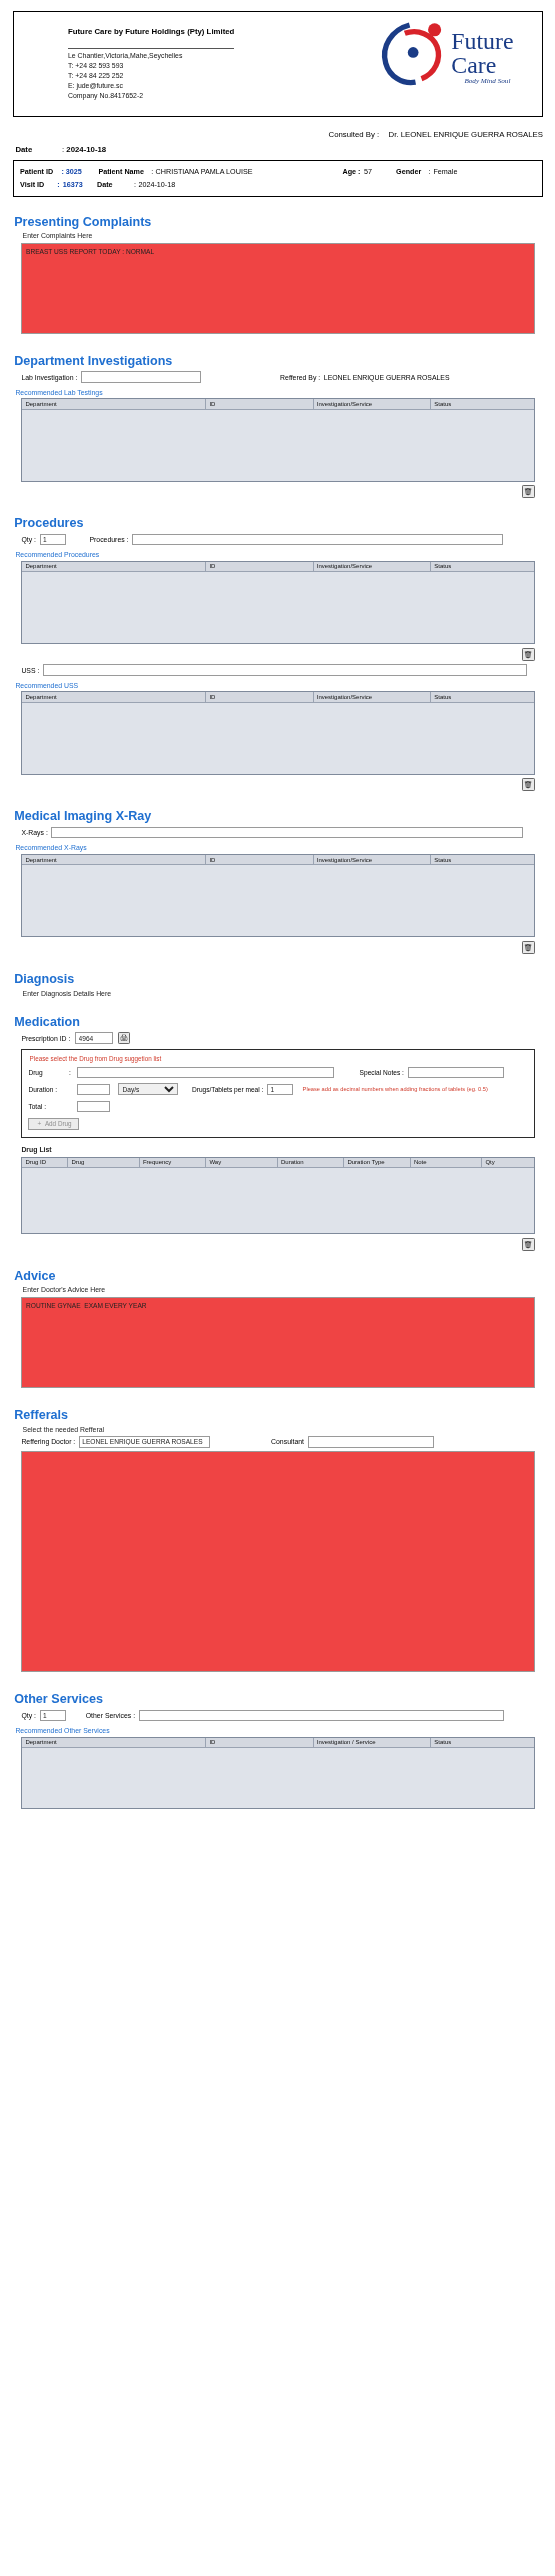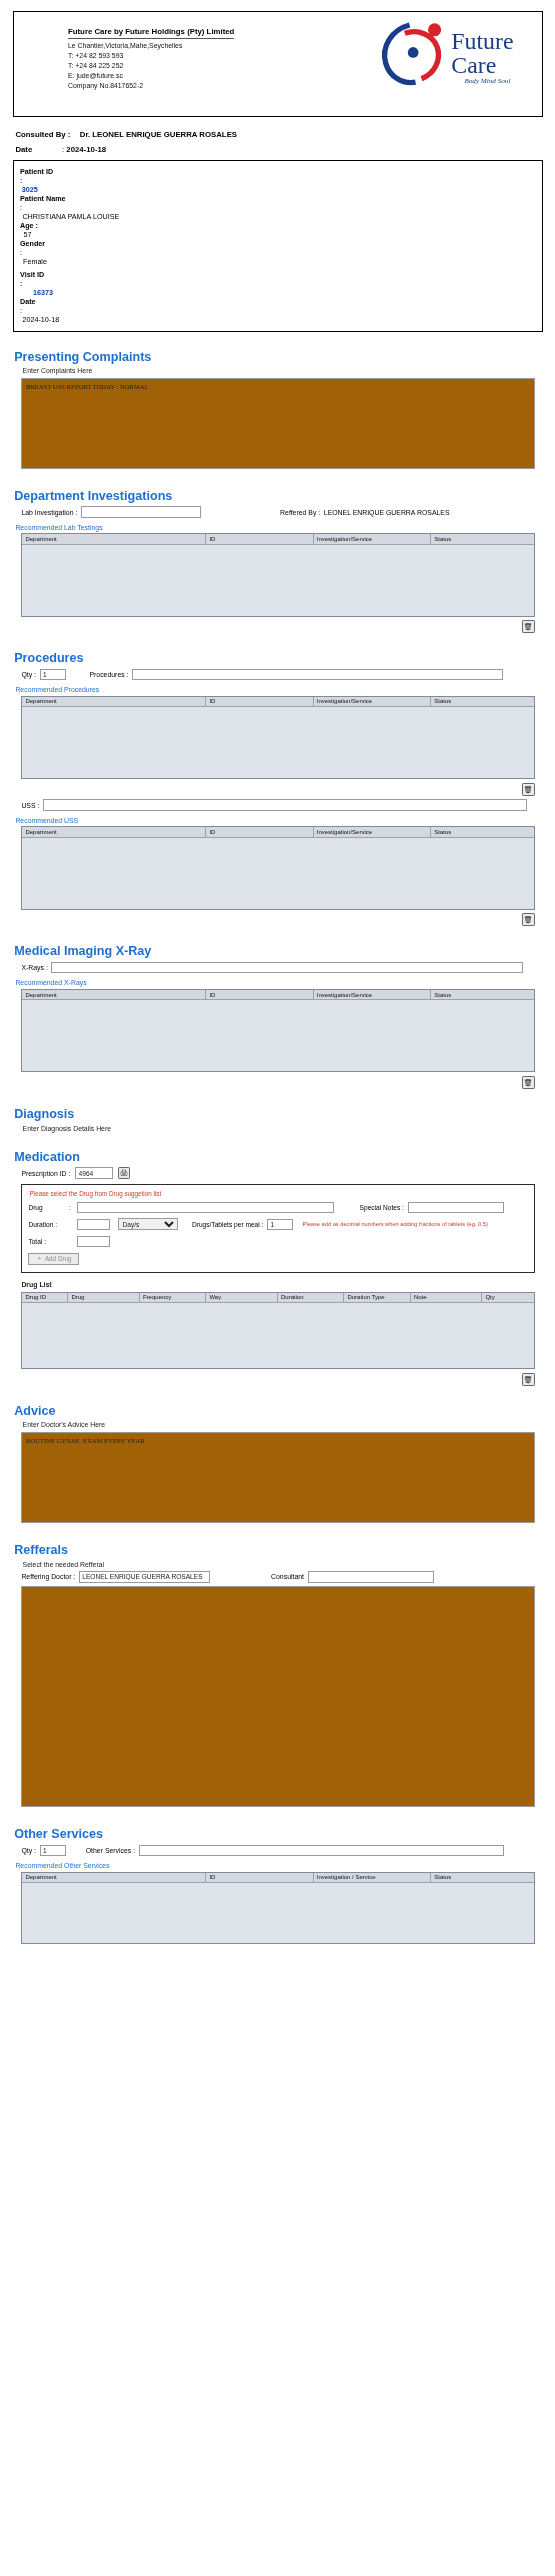--- a/index.html
+++ b/index.html
@@ -20,21 +20,21 @@
     border: 0.6px solid #000;
     padding: 4.8px 6px;
     display: flex;
     align-items: flex-start;
     justify-content: space-between;
     height: 106px;
   }
   .lh-left { padding-left: 48px; padding-top: 8.4px; }
   .lh-title {
     font-size: 7.8px;
-    padding-bottom: 2px;
+    padding-bottom: 12px;
     border-bottom: 0.6px solid #555;
     display: inline-block;
     margin-bottom: 2px;
   }
   .lh-title .brand { font-weight: bold; }
   .lh-lines { font-size: 6.9px; line-height: 1.45; color: #111; }
   .lh-right {
     width: 173px;
     display: flex;
     flex-direction: column;
@@ -44,37 +44,38 @@
   .logo-wrap { position: relative; width: 149px; height: 72px; }
   .logo-text {
     font-family: "Liberation Serif", serif;
     color: #1b3c86;
     line-height: 0.92;
   }
 
   
   .consulted {
     font-size: 7.8px;
-    font-weight: bold;
+    font-weight: normal;
     margin: 13px 0 0 2.4px;
+    text-align: right;
   }
   .consulted .doc { margin-left: 7.2px; }
   .dateline {
     font-size: 7.8px;
     font-weight: bold;
     margin: 6px 0 6px 2.4px;
   }
   .dateline .val { font-weight: normal; margin-left: 27.5px; }
 
   .patient-box {
     border: 0.6px solid #000;
     padding: 4.8px 6px;
     font-size: 7.2px;
   }
-  .pb-row { display: flex; align-items: flex-start; padding: 1.8px 0; flex-direction: column; }
+  .pb-row { display: flex; align-items: center; padding: 1.8px 0; }
   .pb-lbl { font-weight: bold; }
   .pb-blue { color: #0b3fa8; font-weight: bold; }
   .pb-sep { width: 16.7px; }
 
   
   h2.sec {
     color: #1f6fd0;
     font-size: 12.6px;
     font-weight: bold;
     margin: 18px 0 3.6px 1.2px;
@@ -98,25 +99,24 @@
   }
 
   textarea, input, select {
     font-family: "Liberation Sans", sans-serif;
     font-size: 6.6px;
     color: #222;
   }
   textarea {
     width: 100%;
     border: 0.6px solid #9a9a9a;
-    background: #a16207;
+    background: #ef4444;
     padding: 3px 3.6px;
     resize: none;
     line-height: 1.4;
-    font-family: Liberation Serif, serif;
   }
   .ta-wrap { padding: 0 8.4px; }
   input.txt {
     border: 0.6px solid #9a9a9a;
     height: 11.4px;
     padding: 0.6px 2.4px;
     background: #fff;
   }
 
   
@@ -274,21 +274,21 @@
       <span class="pb-sep" style="width:24px"></span>
       <span class="pb-lbl">Gender</span>
       <span class="pb-sep" style="width:7.2px"></span>
       <span>:</span>
       <span style="margin-left:3px">Female</span>
     </div>
     <div class="pb-row">
       <span class="pb-lbl">Visit ID</span>
       <span class="pb-sep" style="width:13px"></span>
       <span class="pb-blue">:</span>
-      <span class="pb-blue" style="margin-left:13px">16373</span>
+      <span class="pb-blue" style="margin-left:3px">16373</span>
       <span class="pb-sep" style="width:14.3px"></span>
       <span class="pb-lbl">Date</span>
       <span class="pb-sep" style="width:21.5px"></span>
       <span>:</span>
       <span style="margin-left:2.4px">2024-10-18</span>
     </div>
   </div>
 
   <h2 class="sec">Presenting Complaints</h2>
   <div class="sub">Enter Complaints Here</div>

